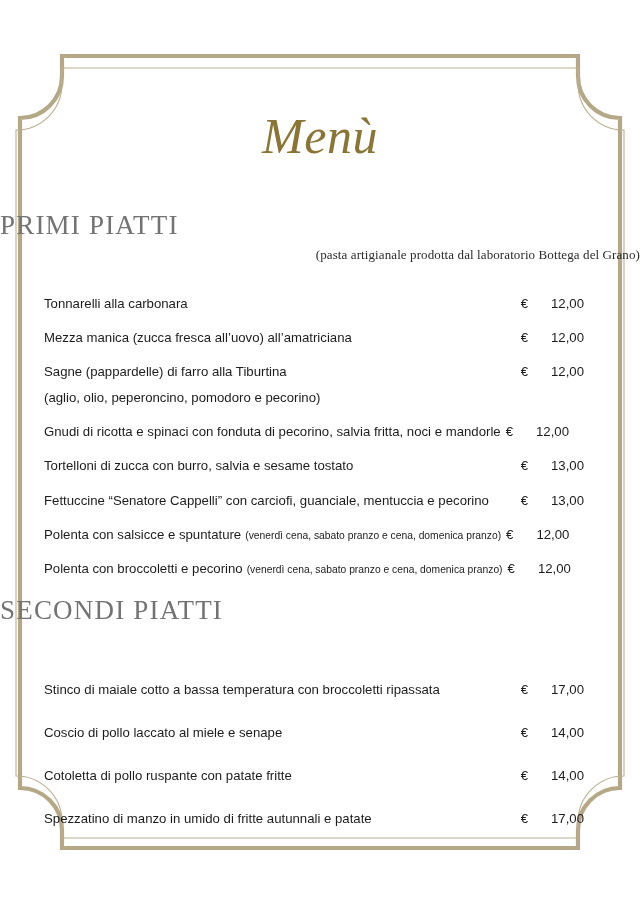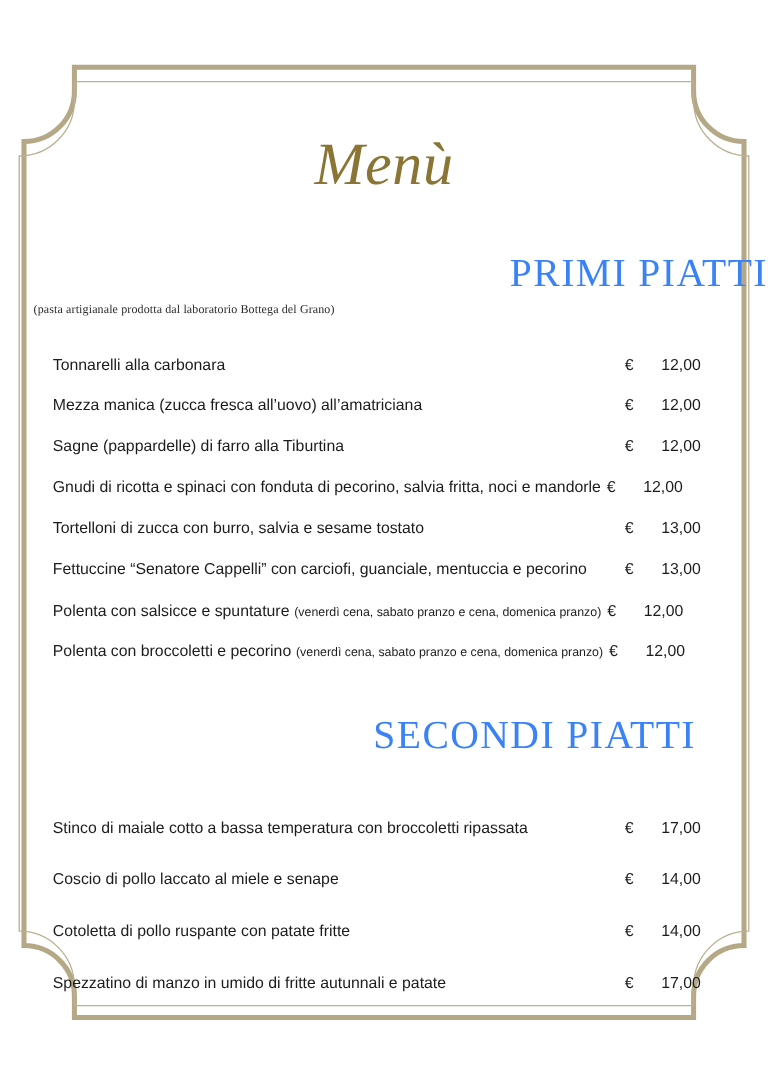--- a/index.html
+++ b/index.html
@@ -42,32 +42,32 @@
     text-align: center;
     font-family: "Liberation Serif", serif;
     font-style: italic;
     font-size: 50px;
     line-height: 1;
     color: #8a7535;
     letter-spacing: 0.5px;
   }
 
   .section-heading {
+    text-align: left;
+    font-family: "Liberation Serif", serif;
+    font-size: 27px;
+    line-height: 1;
+    color: #737373;
+    letter-spacing: 1.2px;
+  }
+
+  .section-subtitle {
     text-align: right;
     font-family: "Liberation Serif", serif;
-    font-size: 33px;
-    line-height: 1;
-    color: #3b82f6;
-    letter-spacing: 1.2px;
-  }
-
-  .section-subtitle {
-    text-align: left;
-    font-family: "Liberation Serif", serif;
-    font-size: 10px;
+    font-size: 13px;
     line-height: 1;
     color: #2b2b2b;
     margin-top: 9px;
     letter-spacing: 0.1px;
     padding-left: 28px;
   }
 
   #primi-heading-block {
     position: absolute;
     left: 0;
@@ -181,20 +181,21 @@
         <span class="item-currency">€</span>
         <span class="item-price">12,00</span>
       </div>
       <div class="row-gap-sm"></div>
       <div class="item-row">
         <span class="item-name">Sagne (pappardelle) di farro alla Tiburtina</span>
         <span class="item-spacer"></span>
         <span class="item-currency">€</span>
         <span class="item-price">12,00</span>
       </div>
+      <div class="item-subline">(aglio, olio, peperoncino, pomodoro e pecorino)</div>
       <div class="row-gap-sm"></div>
       <div class="item-row tight">
         <span class="item-name">Gnudi di ricotta e spinaci con fonduta di pecorino, salvia fritta, noci e mandorle</span>
         <span class="item-spacer"></span>
         <span class="item-currency">€</span>
         <span class="item-price">12,00</span>
       </div>
       <div class="row-gap-sm"></div>
       <div class="item-row">
         <span class="item-name">Tortelloni di zucca con burro, salvia e sesame tostato</span>

